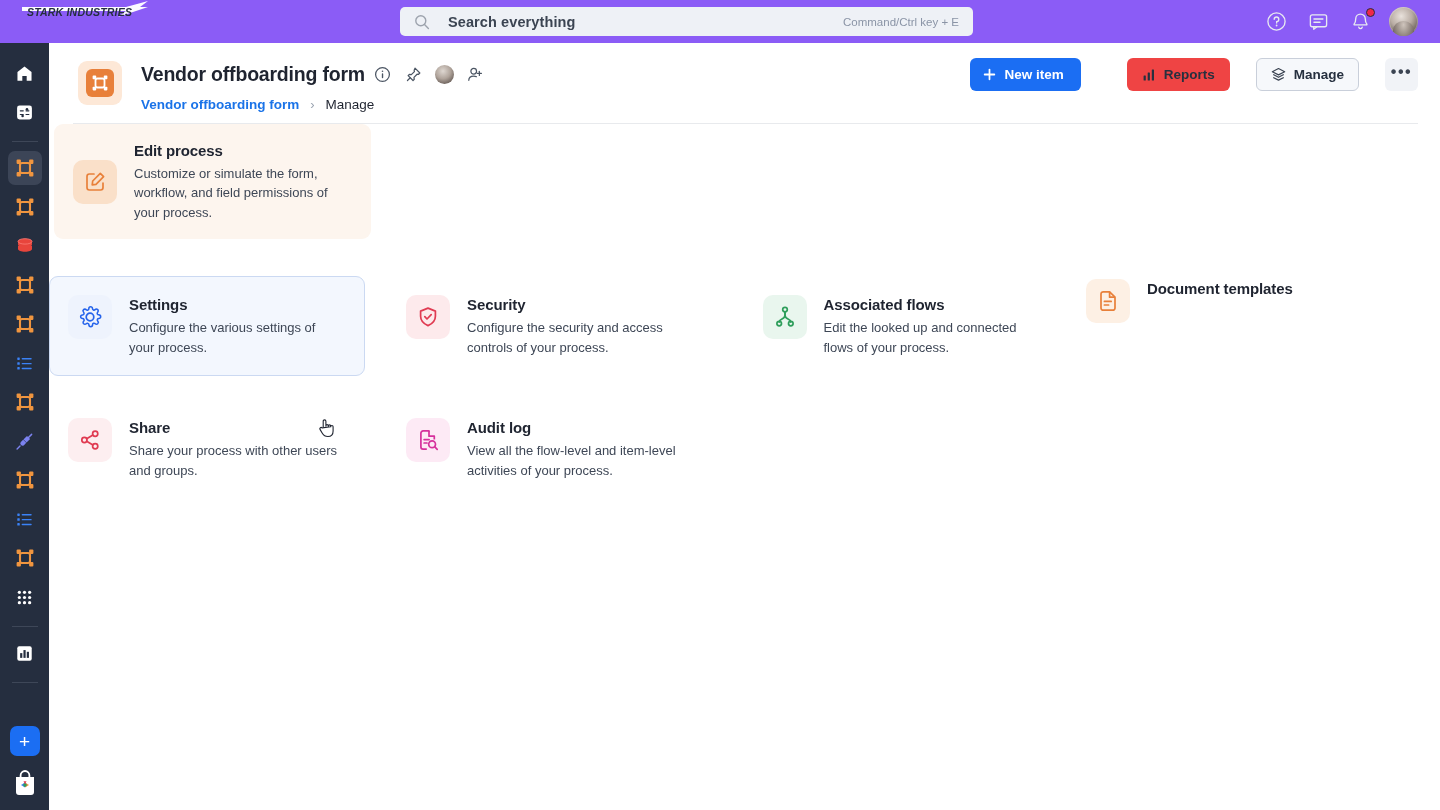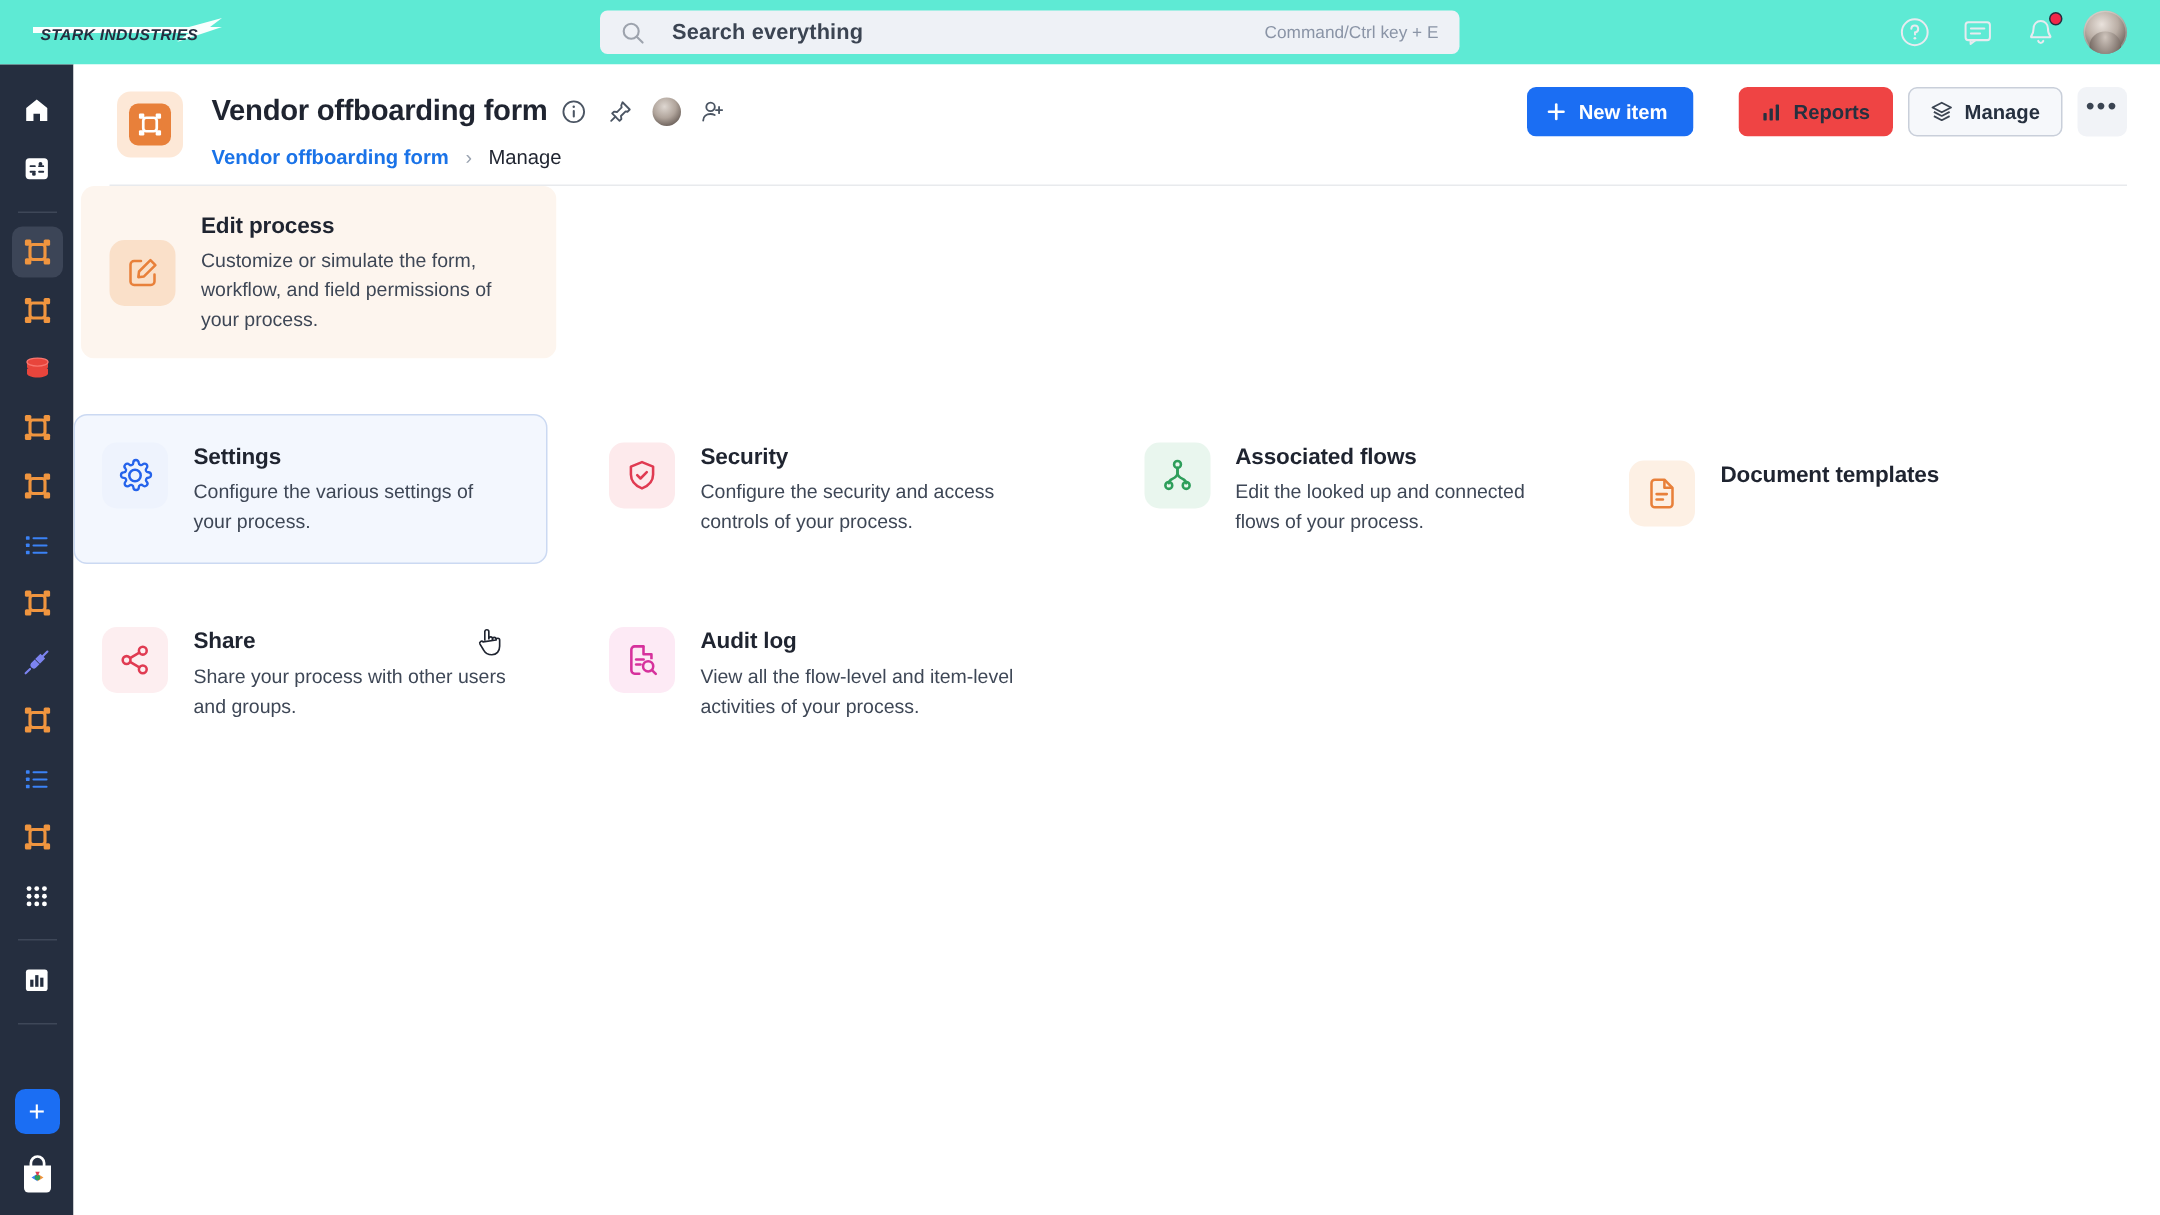--- a/index.html
+++ b/index.html
@@ -8,22 +8,22 @@
     overflow: hidden;
     font-family: "Liberation Sans", sans-serif;
     background: #ffffff;
     color: #202124;
   }
 
   
   .topbar {
     position: absolute; top: 0; left: 0;
     width: 1440px; height: 43px;
-    background: #5eead4;
-    display: flex; align-items: center;
+    background: #8b5cf6;
+    display: flex; 
   }
   .brand {
     margin-left: 22px; width: 140px; height: 22px;
     display: flex; align-items: center;
   }
   .brand svg { display: block; }
 
   .search-wrap {
     position: absolute; left: 400px; top: 7px;
     width: 573px; height: 29px;
@@ -110,21 +110,21 @@
   .ph-ic:first-of-type { margin-left: 12px; }
   .ph-avatar {
     width: 19px; height: 19px; border-radius: 50%;
     background: radial-gradient(circle at 42% 32%, #ded7d1 0%, #b0a49b 45%, #6a5f59 80%, #3c3632 100%);
   }
   .breadcrumb { position: absolute; left: 68px; top: 54px; display: flex; align-items: center; font-size: 13.5px; }
   .bc-link { color: #1a73e8; font-weight: 700; cursor: pointer; }
   .bc-sep { margin: 0 11px; color: #9aa3b0; font-size: 13px; }
   .bc-current { color: #1f2430; font-weight: 400; }
 
-  .ph-actions { position: absolute; right: 0; top: 15px; display: flex; align-items: center; gap: 10px; }
+  .ph-actions { position: absolute; right: 0; top: 15px; display: flex; align-items: center; gap: 26px; }
   .btn {
     height: 33px; border-radius: 6px; display: flex; align-items: center;
     padding: 0 14px; font-size: 13.5px; font-weight: 700; cursor: pointer; gap: 8px;
     border: 1px solid transparent; white-space: nowrap;
   }
   .btn-primary { background: #1b6ef3; color: #fff; padding: 0 16px 0 12px; }
   .btn-plain { background: #ef4444; color: #26303f; margin-left: 20px; }
   .btn-outline { background: #f6f8fb; color: #26303f; border: 1px solid #c9cfda; }
   .btn-dots {
     width: 33px; height: 33px; border-radius: 6px; background: #f1f3f7;
@@ -499,21 +499,21 @@
           <path d="M12 7v3.3c0 1.9-1.6 3.1-3.4 3.9-1.5.7-2.4 1.6-2.4 2.9" fill="none" stroke="#2e9e5b" stroke-width="1.7" stroke-linecap="round"></path>
           <path d="M12 7v3.3c0 1.9 1.6 3.1 3.4 3.9 1.5.7 2.4 1.6 2.4 2.9" fill="none" stroke="#2e9e5b" stroke-width="1.7" stroke-linecap="round"></path>
         </svg>
       </div>
       <div class="card-body">
         <div class="card-title">Associated flows</div>
         <div class="card-desc">Edit the looked up and connected flows of your process.</div>
       </div>
     </div>
 
-    <div class="card" style="left:1018px;top:164px;width:340px;height:100px;">
+    <div class="card" style="left:1018px;top:136px;width:340px;height:100px;">
       <div class="card-ico" style="background:#fdf0e4">
         <svg width="24" height="24" viewBox="0 0 24 24">
           <path d="M13.6 2.8H7.2A2.2 2.2 0 0 0 5 5v14a2.2 2.2 0 0 0 2.2 2.2h9.6A2.2 2.2 0 0 0 19 19V8.2z" fill="none" stroke="#e8803a" stroke-width="1.7" stroke-linejoin="round"></path>
           <path d="M13.6 2.8V8.2H19" fill="none" stroke="#e8803a" stroke-width="1.7" stroke-linejoin="round"></path>
           <line x1="8.4" y1="12.4" x2="15.2" y2="12.4" stroke="#e8803a" stroke-width="1.7" stroke-linecap="round"></line>
           <line x1="8.4" y1="16" x2="12.6" y2="16" stroke="#e8803a" stroke-width="1.7" stroke-linecap="round"></line>
         </svg>
       </div>
       <div class="card-body">
         <div class="card-title">Document templates</div>

